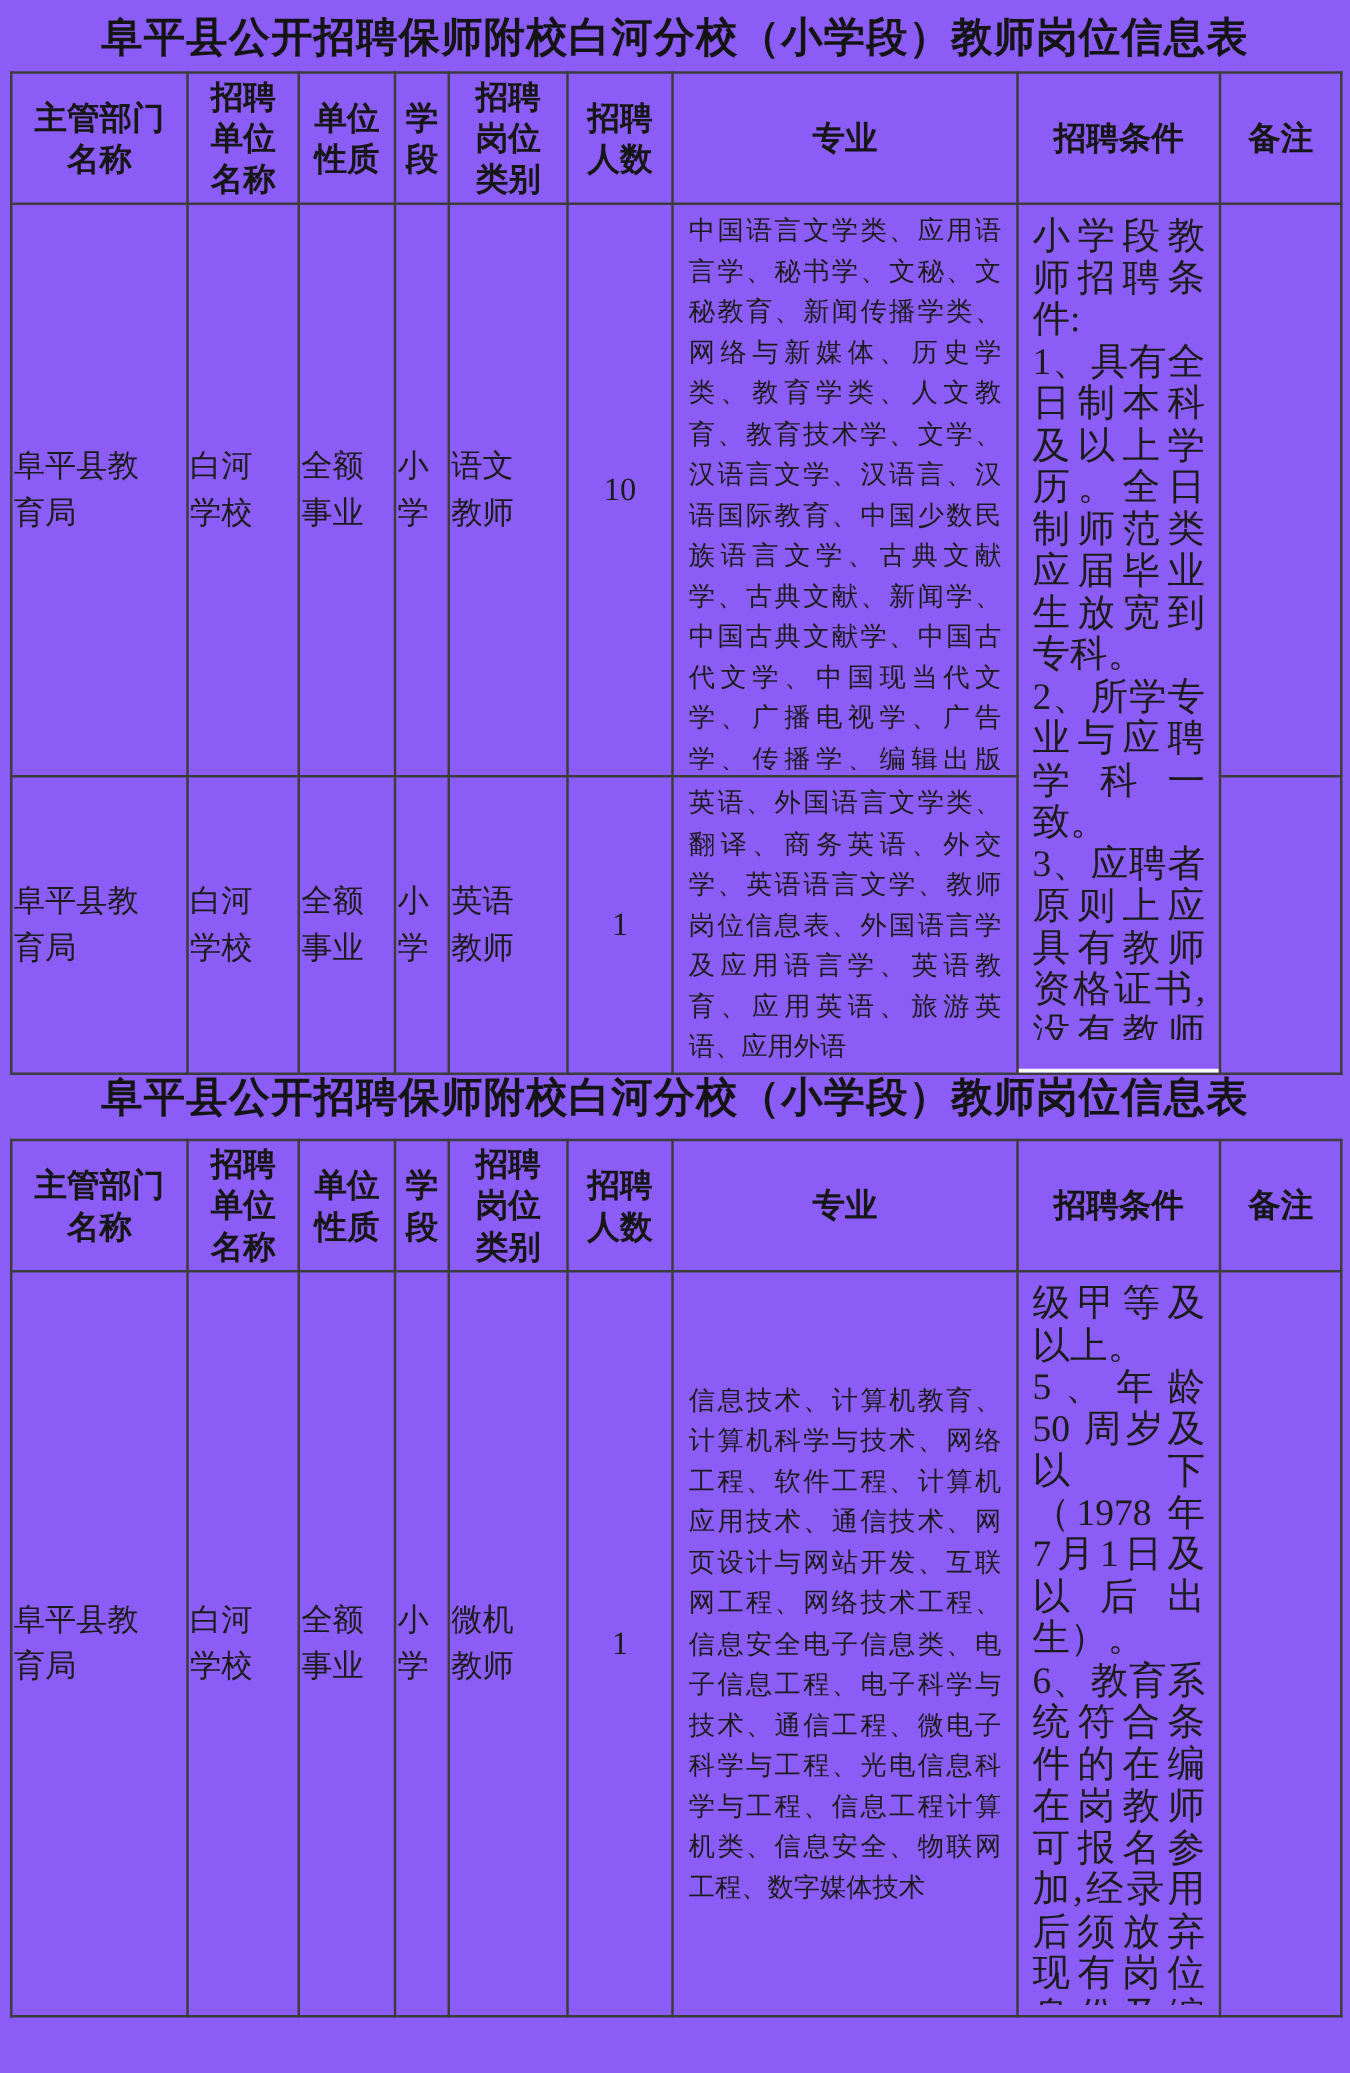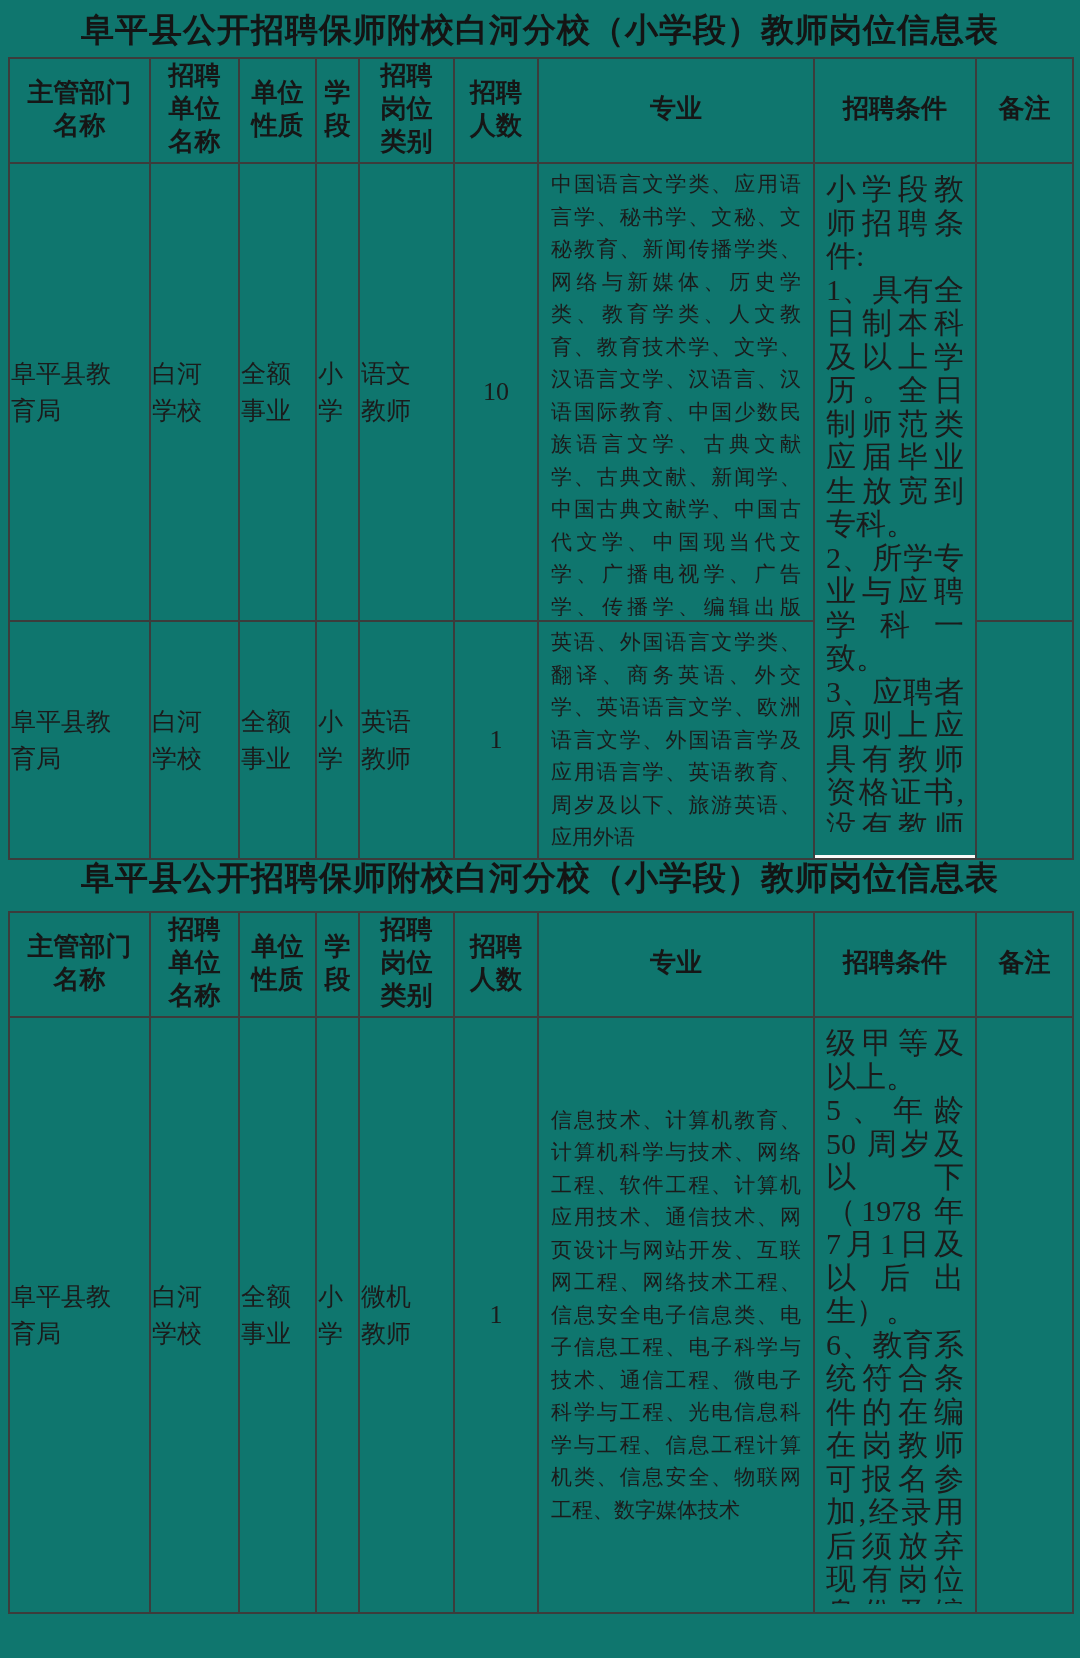--- a/index.html
+++ b/index.html
@@ -1,20 +1,20 @@
 <!DOCTYPE html>
 <html><head>
 <meta charset="utf-8">
 <style>
   html,body{margin:0;padding:0;background:#e9e9e7;}
   .page{
     position:relative;
     width:1080px;height:1658px;
     margin:0 auto;
-    background:#0f766e;
+    background:#8b5cf6;
     color:#1b1b1b;
     font-family:"Liberation Serif","DejaVu Serif",serif;
     overflow:hidden;
   }
   .doc-title{
     position:absolute;left:0;width:100%;
     text-align:center;
     font-family:"Liberation Sans","DejaVu Sans",sans-serif;
     font-weight:700;
     font-size:33px;
@@ -30,21 +30,21 @@
     border-collapse:collapse;table-layout:fixed;
     background:transparent;
   }
   #table1{top:57px;}
   #table2{top:911px;}
 
   table.info th, table.info td{
     border:2px solid #3c3c3c;
     overflow:hidden;
   }
-  tr.hrow{height:103px;font-family:Liberation Mono, monospace;}
+  tr.hrow{height:103px;}
   #table1 tr.r1{height:458px;}
   #table1 tr.r2{height:215px;}
   #table2 tr.r1{height:596px;}
 
   th{
     font-size:26px;font-weight:700;line-height:33px;
     text-align:center;vertical-align:middle;
     white-space:pre-line;padding:2px 0;color:#161616;
   }
   td.c-plain{
@@ -148,21 +148,21 @@
       <td class="c-plain">白河
 学校</td>
       <td class="c-plain">全额
 事业</td>
       <td class="c-plain">小
 学</td>
       <td class="c-plain">英语
 教师</td>
       <td class="c-count">1</td>
       <td class="c-majors">
-            <span class="txt">英语、外国语言文学类、翻译、商务英语、外交学、英语语言文学、欧洲语言文学、外国语言学及应用语言学、英语教育、周岁及以下、旅游英语、应用外语</span>
+            <span class="txt">英语、外国语言文学类、翻译、商务英语、外交学、英语语言文学、教师岗位信息表、外国语言学及应用语言学、英语教育、应用英语、旅游英语、应用外语</span>
           </td>
       <td class="c-plain"></td>
     </tr>
   </tbody>
     </table>
 
   <div class="doc-title" id="title2">阜平县公开招聘保师附校白河分校（小学段）教师岗位信息表</div>
 
   <table class="info" id="table2">
     <colgroup>

